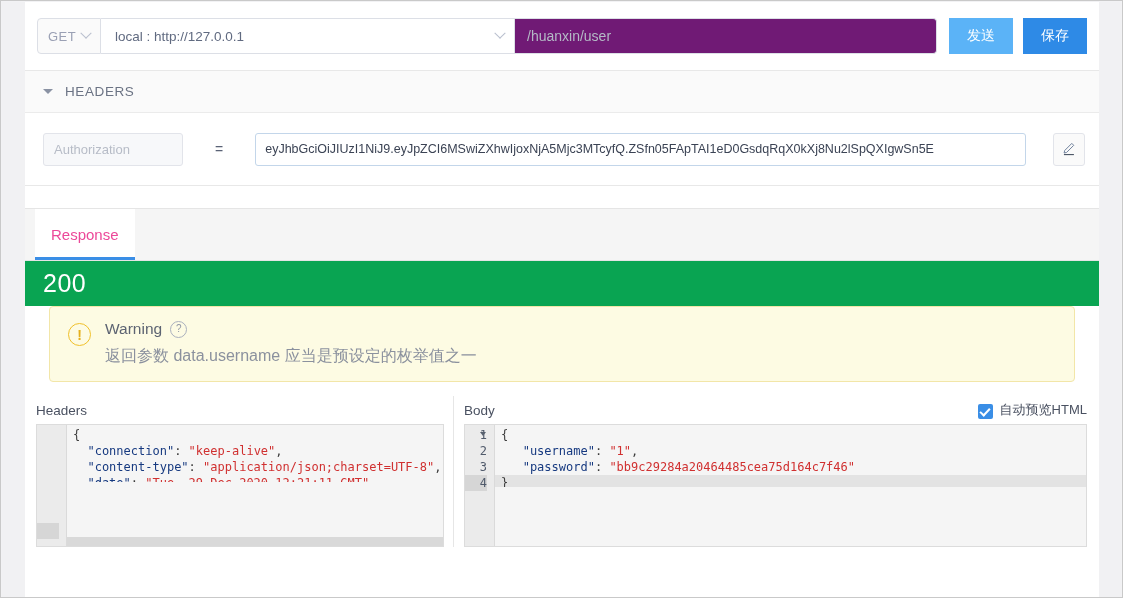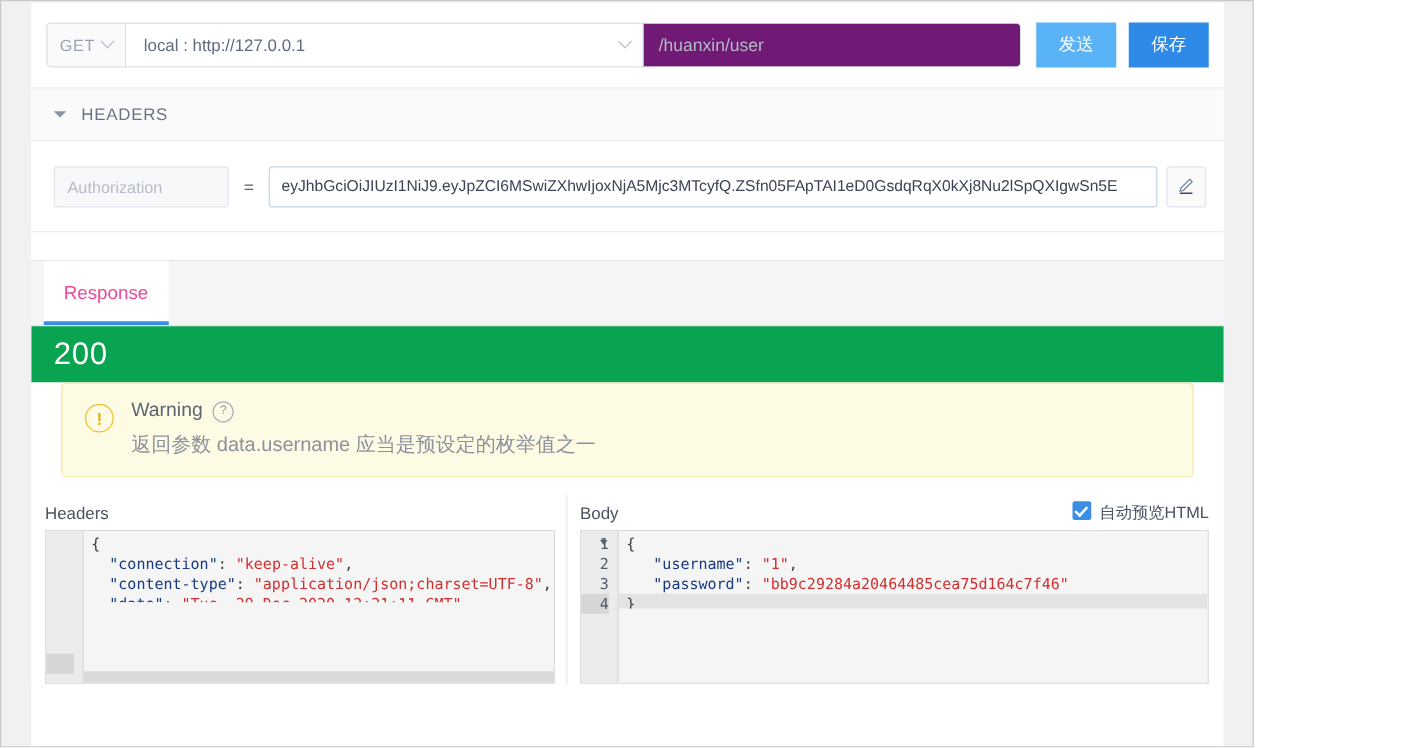--- a/index.html
+++ b/index.html
@@ -8,21 +8,21 @@
     background: #ffffff;
   }
   body {
     font-family: "Liberation Sans", sans-serif;
     font-size: 13px;
     color: #333;
     -webkit-font-smoothing: antialiased;
   }
   .app-window {
     position: relative;
-    width: 1003px;
+    width: 1123px;
     height: 598px;
     box-sizing: border-box;
     border: 1px solid #c9c9c9;
     background: #f2f2f4;
     overflow: hidden;
   }
   
   .gutter-left {
     position: absolute; left: 1px; top: 1px; bottom: 0; width: 23px;
     background: #f1f1f3;
@@ -133,20 +133,21 @@
     border-right: 5px solid transparent;
     border-top: 5.5px solid #8a92a3;
   }
   .headers-body {
     height: 73px;
     box-sizing: border-box;
     display: flex; align-items: center;
     padding: 0 14px 0 18px;
     background: #fff;
     border-bottom: 1px solid #e8e8e8;
+    gap: 20px;
   }
   .hdr-key {
     width: 140px; height: 33px;
     box-sizing: border-box;
     border: 1px solid #e2e4ea;
     border-radius: 3px;
     background: #f7f8fa;
     display: flex; align-items: center;
     padding: 0 10px;
     color: #b7bcc7;
@@ -291,21 +292,21 @@
   }
   .pane-left { width: 419px; box-sizing: border-box; padding: 0 0 0 11px; }
   .pane-divider { width: 1px; background: #e6e6e6; margin: 0 10px 0 9px; }
   .pane-right { flex: 1; box-sizing: border-box; padding-right: 12px; }
   .pane-head {
     height: 28px;
     display: flex; align-items: center; justify-content: space-between;
     color: #4a5161;
     font-size: 13.5px;
   }
-  .chk-wrap { display: flex; align-items: flex-start; gap: 7px; }
+  .chk-wrap { display: flex; align-items: flex-end; gap: 7px; }
   .chk {
     width: 15px; height: 15px;
     background: #3a8ee6;
     border-radius: 2px;
     position: relative;
   }
   .chk::after {
     content: "";
     position: absolute;
     left: 4.5px; top: 1.5px;

